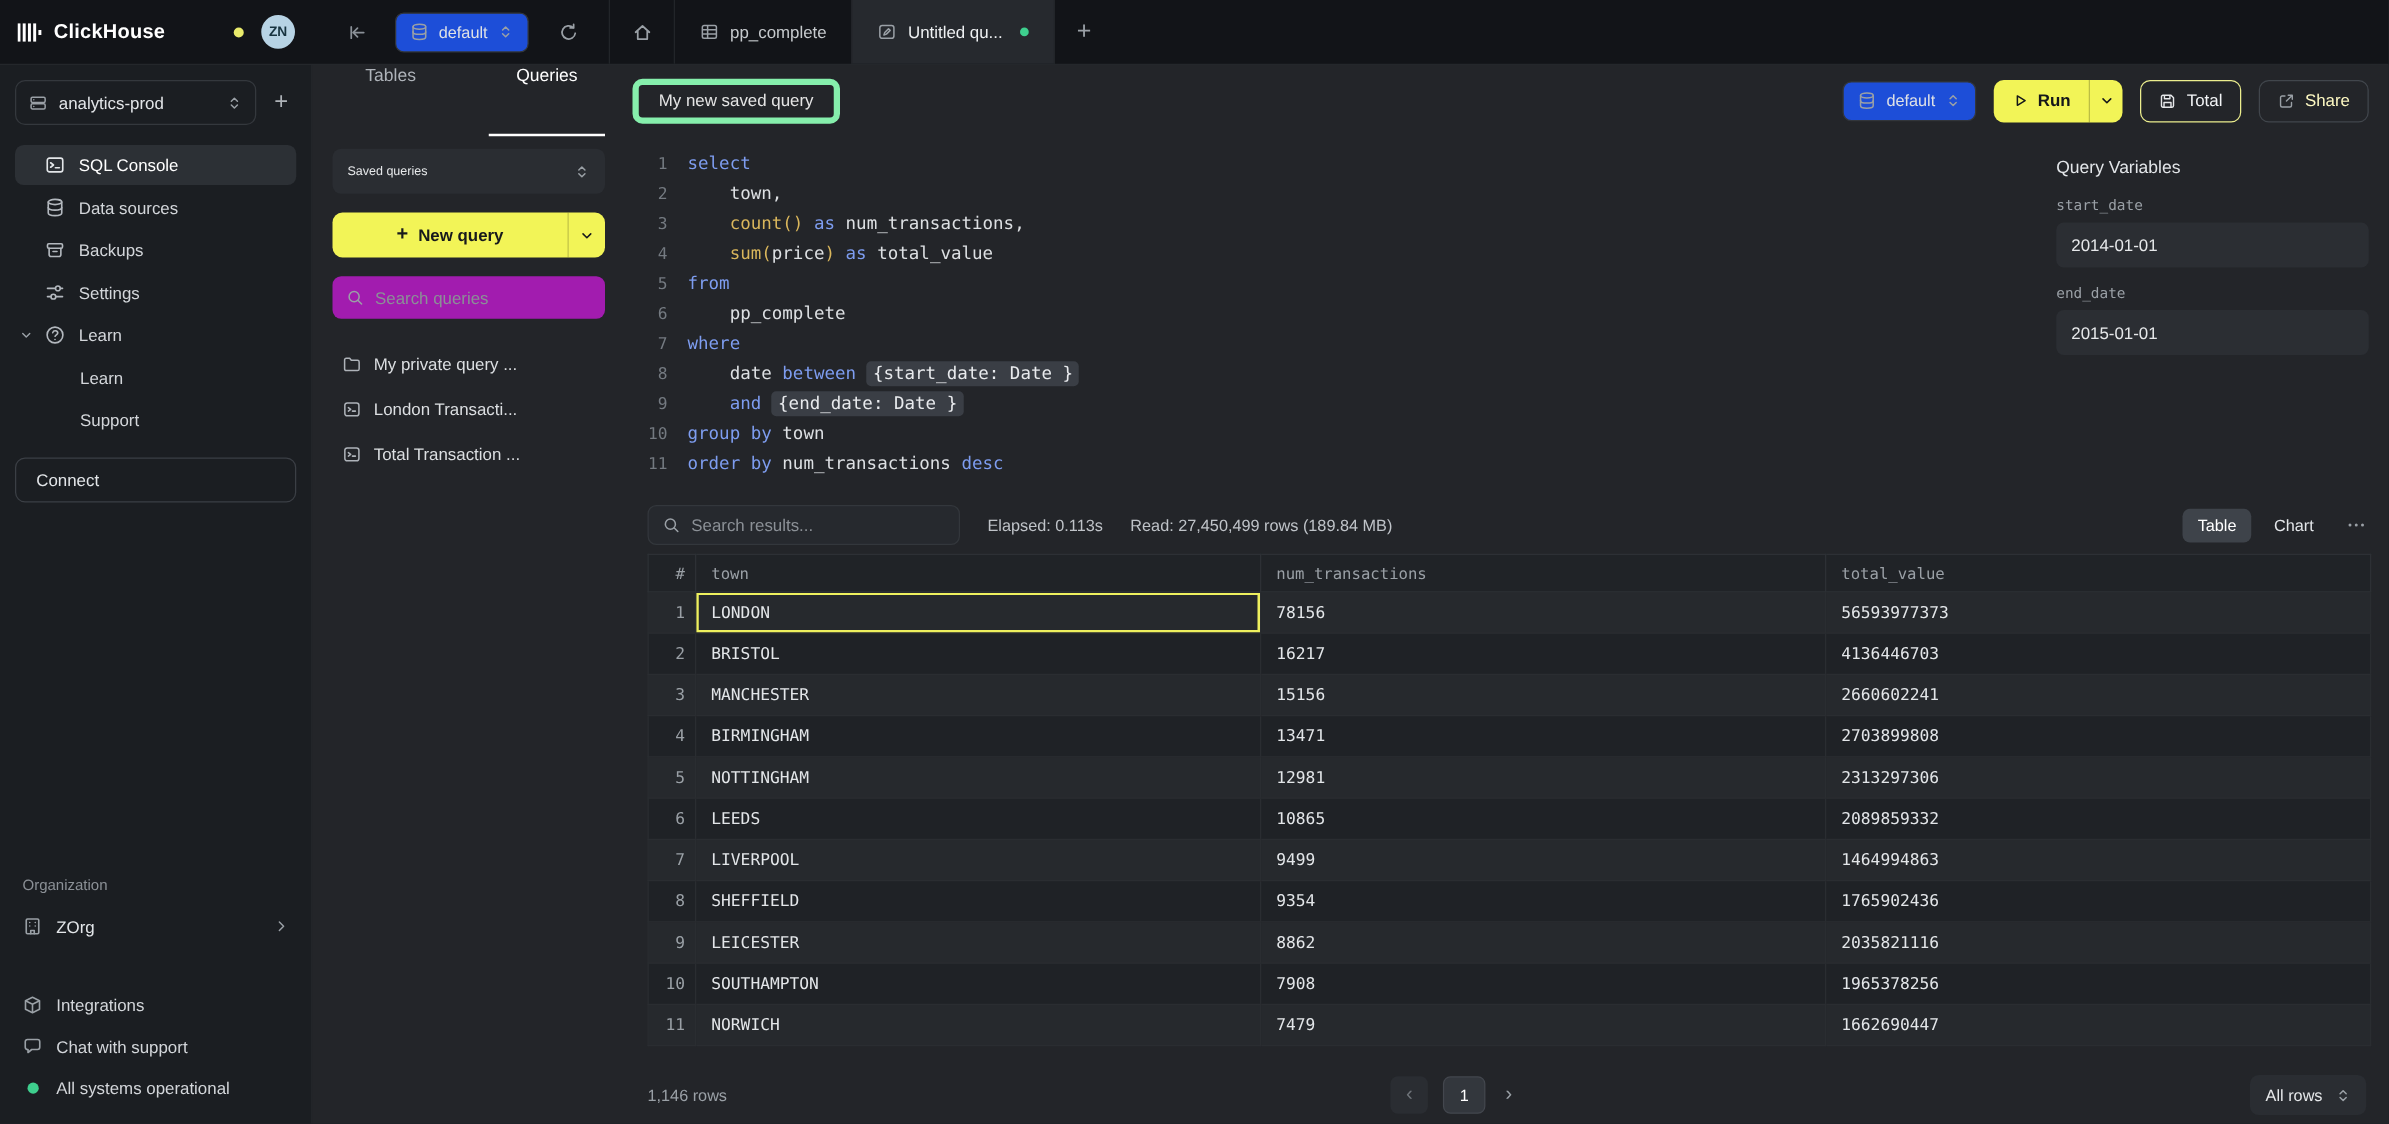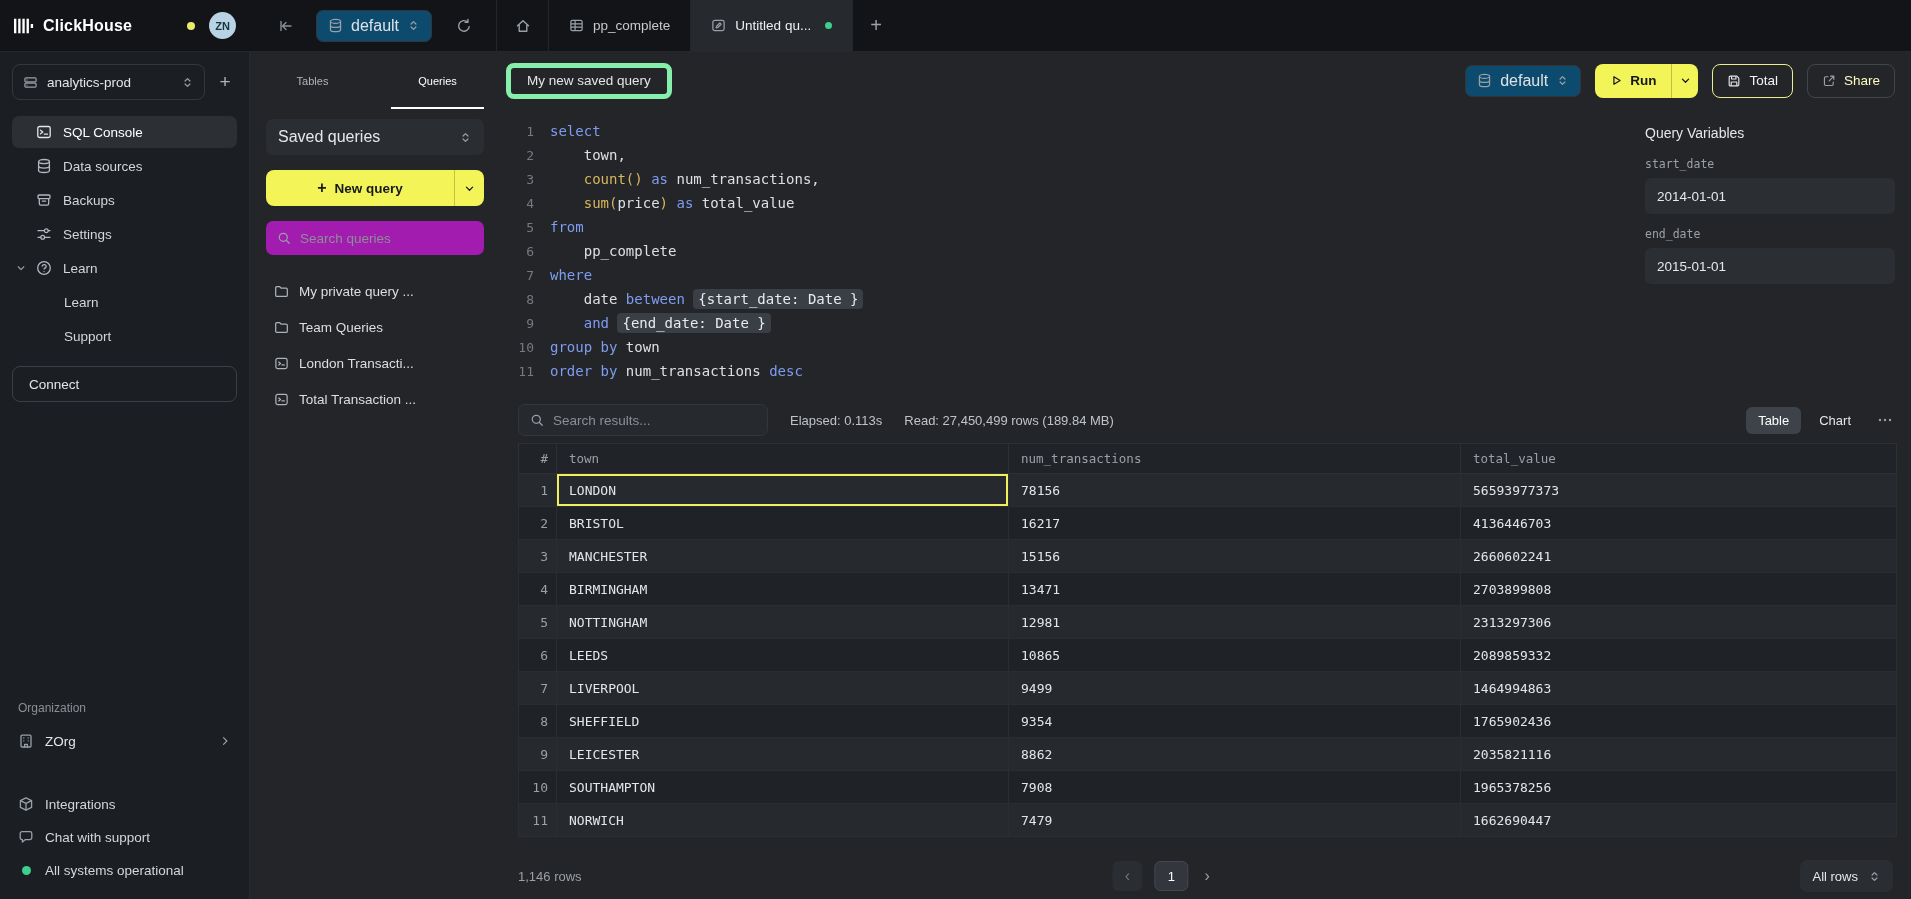--- a/index.html
+++ b/index.html
@@ -15,21 +15,21 @@
   .topbar { height:52px; background:#121418; display:flex; align-items:stretch; flex:0 0 auto; border-bottom:1px solid #24272b; }
   .topbar-left { width:250px; flex:0 0 auto; display:flex; align-items:center; padding:0 14px; }
   .logo { display:flex; align-items:center; gap:9px; }
   .brand { font-size:16px; font-weight:700; color:#ffffff; letter-spacing:.2px; }
   .notif-dot { width:8px; height:8px; border-radius:50%; background:#e9eb6b; margin-left:auto; }
   .avatar { width:27px; height:27px; border-radius:50%; background:#b7d3e4; color:#17333f; font-size:11px; font-weight:700; display:flex; align-items:center; justify-content:center; margin-left:14px; flex:0 0 auto; }
   .topbar-nav { flex:1; display:flex; align-items:center; min-width:0; }
   .icon { display:inline-flex; color:#9aa0a6; }
   .icon svg { display:block; }
   .back-btn { margin-left:28px; color:#8a9097; display:flex; }
-  .db-pill { display:flex; align-items:center; gap:8px; background:#0c4a6e; border:1px solid #32363b; border-radius:7px; height:32px; padding:0 11px; margin-left:22px; font-size:16px; color:#dfe2e5; }
+  .db-pill { display:flex; align-items:center; gap:8px; background:#1d4ed8; border:1px solid #32363b; border-radius:7px; height:32px; padding:0 11px; margin-left:22px; font-size:13px; color:#dfe2e5; }
   .refresh-btn { margin:0 24px; display:flex; }
   .tabstrip { display:flex; align-items:stretch; height:100%; }
   .home-cell { width:52px; display:flex; align-items:center; justify-content:center; border-left:1px solid #222529; }
   .tab { display:flex; align-items:center; gap:9px; padding:0 20px; font-size:13.5px; color:#c6cacd; border-left:1px solid #222529; }
   .tab.active { background:#26292e; color:#eef0f2; border-right:1px solid #222529; }
   .unsaved-dot { width:7px; height:7px; border-radius:50%; background:#3ecf8e; margin-left:5px; }
   .newtab-btn { width:46px; display:flex; align-items:center; justify-content:center; color:#9aa0a6; font-size:20px; }
 
   
   .lower { flex:1; display:flex; min-height:0; }
@@ -54,39 +54,39 @@
   .org-row .chev { margin-left:auto; color:#9aa0a6; display:flex; }
   .side-footer { display:flex; flex-direction:column; gap:3px; padding-bottom:4px; }
   .footer-item { display:flex; align-items:center; gap:11px; height:30px; padding:0 6px; font-size:13.5px; color:#d3d6da; }
   .status-wrap { width:16px; display:flex; justify-content:center; }
   .status-dot { width:9px; height:9px; border-radius:50%; background:#3ecf8e; }
 
   
   .workspace { flex:1; display:flex; flex-direction:column; background:#232529; min-width:0; }
   .ws-header { height:57px; display:flex; align-items:center; flex:0 0 auto; }
   .panel-tabs { width:250px; height:100%; display:flex; flex:0 0 auto; }
-  .ptab { flex:1; display:flex; align-items:center; justify-content:center; font-size:11px; color:#aeb3b9; position:relative; }
+  .ptab { flex:1; display:flex; align-items:flex-start; justify-content:center; font-size:14px; color:#aeb3b9; position:relative; }
   .ptab.active { color:#ffffff; }
   .ptab.active::after { content:""; position:absolute; left:16px; right:16px; bottom:0; height:2px; background:#ffffff; }
   .editor-header { flex:1; display:flex; align-items:center; gap:14px; padding:0 16px 0 6px; min-width:0; }
   .query-title { border:5px solid #86efac; border-radius:8px; height:36px; display:flex; align-items:center; padding:0 16px; font-size:13.5px; color:#e5e5e5; white-space:nowrap; }
   .spacer { flex:1; }
   .run-btn { display:flex; align-items:stretch; height:34px; border-radius:8px; overflow:hidden; background:#f2f457; color:#15171a;text-align:right; }
   .run-main { display:flex; align-items:center; gap:7px; padding:0 15px; font-weight:700; font-size:13.5px; }
   .run-main .icon { color:#15171a; }
   .run-caret { display:flex; align-items:center; justify-content:center; width:27px; border-left:1px solid rgba(0,0,0,.22); color:#15171a; }
   .save-btn { display:flex; align-items:center; gap:8px; height:34px; padding:0 14px; border:1px solid #ecee8e; border-radius:8px; font-size:13.5px; color:#f2f4f6; }
   .save-btn .icon { color:#e6e8ea; }
   .share-btn { display:flex; align-items:center; gap:8px; height:34px; padding:0 14px; border:1px solid #41464c; border-radius:8px; font-size:13.5px; color:#fef9c3; }
 
   .ws-body { flex:1; display:flex; min-height:0; }
 
   
   .queries-panel { width:250px; flex:0 0 auto; padding:10px 16px 0; display:flex; flex-direction:column; gap:15px; }
-  .select-pill { display:flex; align-items:center; gap:8px; height:36px; background:#2a2d32; border-radius:7px; padding:0 12px; font-size:16px; color:#e6e8ea; }
+  .select-pill { display:flex; align-items:center; gap:8px; height:36px; background:#2a2d32; border-radius:7px; padding:0 12px; font-size:10px; color:#e6e8ea; }
   .select-pill .updown { margin-left:auto; }
   .newquery-btn { display:flex; height:36px; border-radius:8px; overflow:hidden; background:#f2f457; color:#17191c; }
   .nq-main { flex:1; display:flex; align-items:center; justify-content:center; gap:8px; font-size:13.5px; font-weight:600; }
   .nq-plus { font-size:16px; font-weight:700; }
   .nq-caret { width:30px; display:flex; align-items:center; justify-content:center; border-left:1px solid rgba(0,0,0,.2); color:#17191c; }
   .search-pill { display:flex; align-items:center; gap:9px; height:34px; background:#a21caf; border-radius:7px; padding:0 11px; }
   .search-pill input { background:transparent; border:0; outline:0; color:#e6e8ea; font-size:13.5px; width:100%; font-family:inherit; }
   .search-pill input::placeholder { color:#8b9096; }
   .qlist { display:flex; flex-direction:column; gap:2px; margin-top:4px; }
   .qitem { display:flex; align-items:center; gap:10px; height:34px; padding:0 8px; border-radius:6px; font-size:13.5px; color:#dcdfe2; white-space:nowrap; }
@@ -454,28 +454,20 @@
             <div class="qitem">
               <span class="icon">
                 <svg width="15" height="15" viewBox="0 0 16 16" fill="none" stroke="currentColor" stroke-width="1.3" stroke-linejoin="round">
                     <path d="M1.8 4.2c0-.8.6-1.4 1.4-1.4h2.9l1.4 1.7h5.3c.8 0 1.4.6 1.4 1.4v6c0 .8-.6 1.4-1.4 1.4H3.2c-.8 0-1.4-.6-1.4-1.4V4.2z"></path>
                   </svg>
               </span>
               <span>My private query ...</span>
             </div>
             <div class="qitem">
               <span class="icon">
-                <svg width="15" height="15" viewBox="0 0 16 16" fill="none" stroke="currentColor" stroke-width="1.3" stroke-linejoin="round">
-                    <path d="M1.8 4.2c0-.8.6-1.4 1.4-1.4h2.9l1.4 1.7h5.3c.8 0 1.4.6 1.4 1.4v6c0 .8-.6 1.4-1.4 1.4H3.2c-.8 0-1.4-.6-1.4-1.4V4.2z"></path>
-                  </svg>
-              </span>
-              <span>Team Queries</span>
-            </div>
-            <div class="qitem">
-              <span class="icon">
                 <svg width="15" height="15" viewBox="0 0 16 16" fill="none" stroke="currentColor" stroke-width="1.3" stroke-linecap="round" stroke-linejoin="round">
                     <rect x="2" y="2.5" width="12" height="11" rx="2"></rect>
                     <path d="M5 6.5 7 8l-2 1.5M8.5 9.5H11"></path>
                   </svg>
               </span>
               <span>London Transacti...</span>
             </div>
             <div class="qitem">
               <span class="icon">
                 <svg width="15" height="15" viewBox="0 0 16 16" fill="none" stroke="currentColor" stroke-width="1.3" stroke-linecap="round" stroke-linejoin="round">

